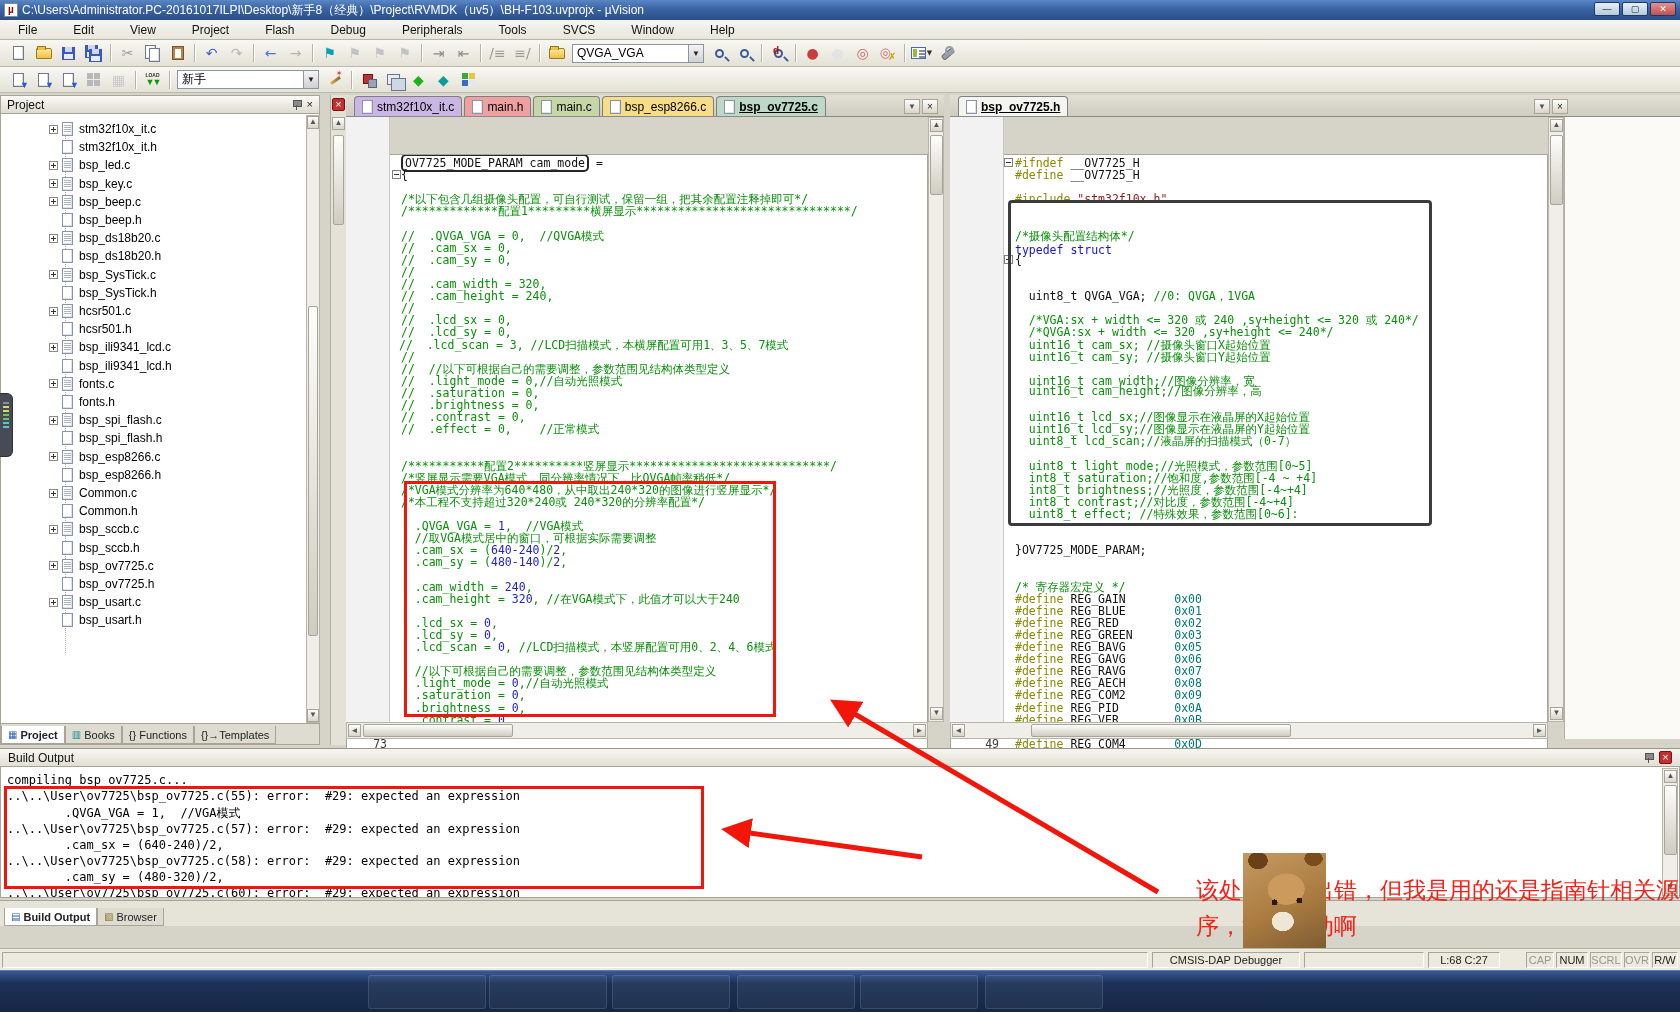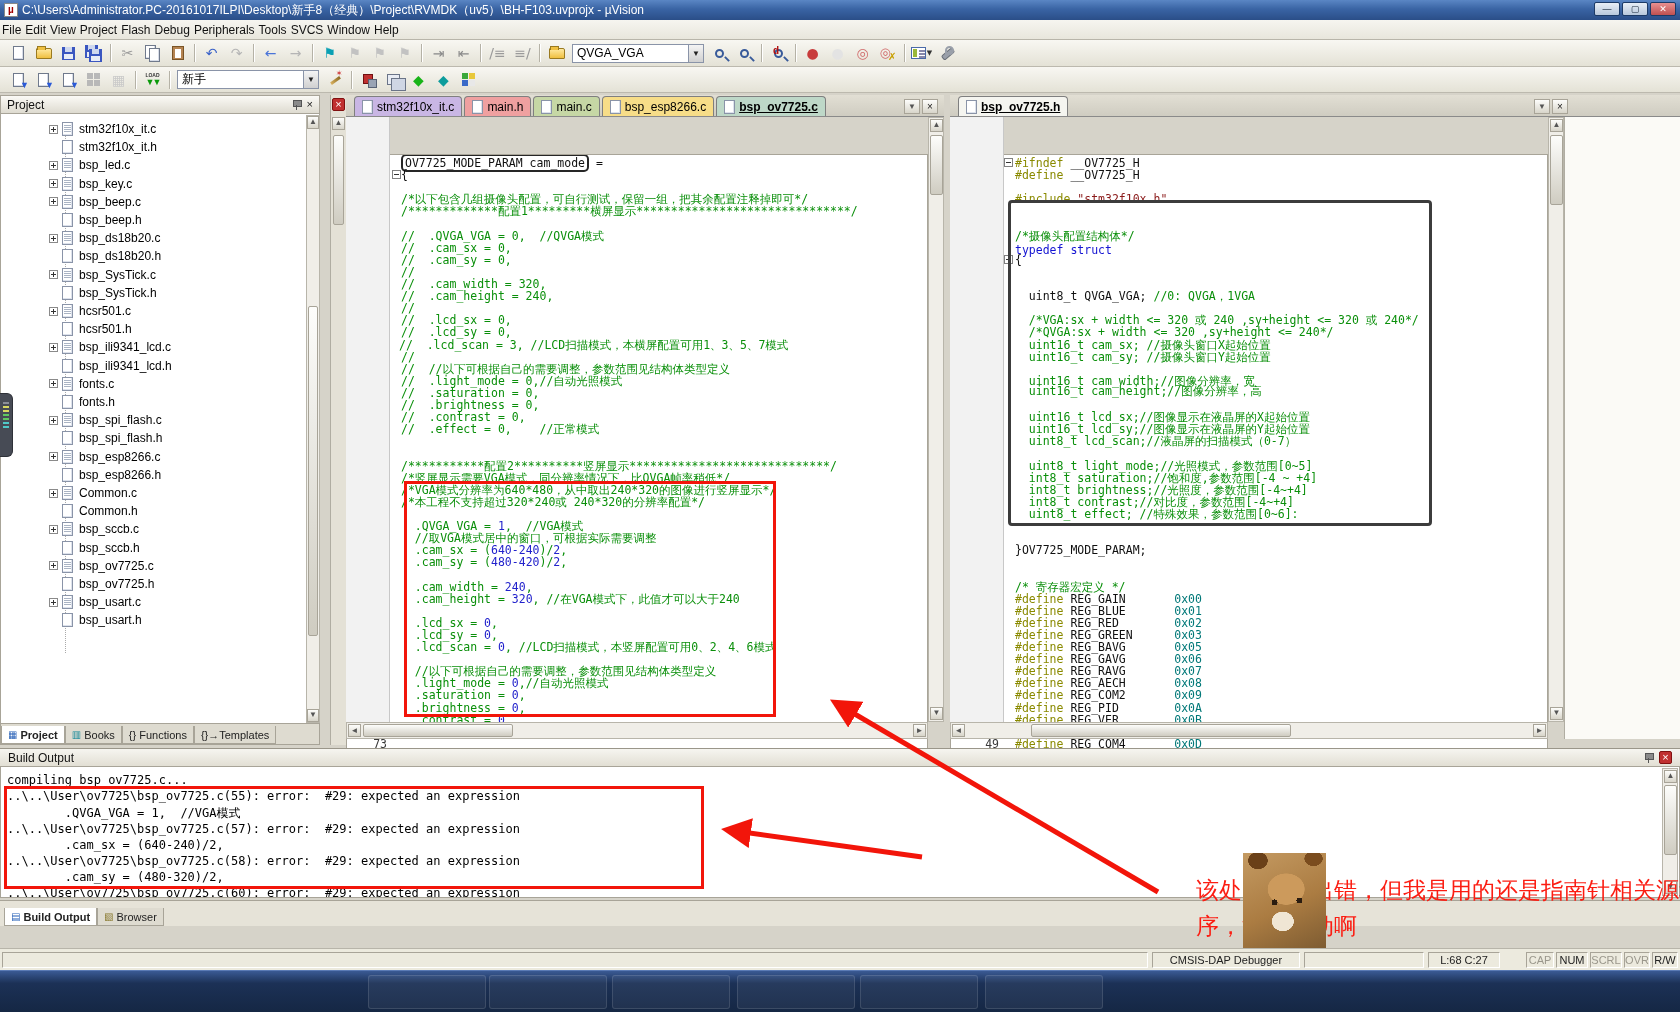--- a/index.html
+++ b/index.html
@@ -11,21 +11,21 @@
     background:linear-gradient(#5a86c4,#3a64a4 45%,#2a4e88); color:#fff;
     display:flex; align-items:center; font-size:12px; }
   #appicon { width:14px; height:14px; margin:0 4px; background:#fff; border:1px solid #888;
     color:#a00000; font-weight:bold; font-size:10px; text-align:center; line-height:12px; }
   .winbtn { width:26px; height:14px; margin-left:2px; border:1px solid #1c3a66; border-radius:2px;
     background:linear-gradient(#e8eef6,#b8c8dc); color:#123; font-size:9px; text-align:center; line-height:12px; }
   .winbtn.close { background:linear-gradient(#e89090,#c05050); color:#fff; }
   #winbtns { position:absolute; right:4px; top:2px; display:flex; }
   #menubar { left:0; top:20px; width:1680px; height:20px; background:linear-gradient(#f6f5f0,#e8e6dc);
     border-bottom:1px solid #b8b5aa; display:flex; align-items:center; font-size:12px; color:#111; }
-  .menu-item { padding:2px 2px; }
+  .menu-item { padding:2px 18px; }
   
   #tb1 { left:0; top:40px; width:1680px; height:27px; }
   #tb2 { left:0; top:67px; width:1680px; height:26px; }
   .tbbar { background:linear-gradient(#f8f7f2,#e4e2d6); border-bottom:1px solid #bcb9ae;
     display:flex; align-items:center; padding-left:6px; }
   .tb-sep { width:1px; height:18px; background:#b5b2a6; margin:0 4px; box-shadow:1px 0 0 #fff; }
   .tbi { width:23px; height:21px; display:flex; align-items:center; justify-content:center;
     position:relative; margin:0 1px; }
   .tbi .g { font-family:"DejaVu Sans",sans-serif; font-size:14px; line-height:1; }
   .sh { width:11px; height:14px; background:#fff; border:1px solid #707a8c;
@@ -584,21 +584,21 @@
     <div class="crow" style="top: 280.3px;"><span class="ln" style="left: 0px; width: 40px;">48</span><span class="code" style="left: 54px;"></span></div>
     <div class="crow" style="top: 292.4px;"><span class="ln" style="left: 0px; width: 40px;">49</span><span class="code" style="left: 54px;"></span></div>
     <div class="crow" style="top: 304.5px;"><span class="ln" style="left: 0px; width: 40px;">50</span><span class="code" style="left: 54px;"><span class="cg">/***********配置2**********竖屏显示*****************************/</span></span></div>
     <div class="crow" style="top: 316.6px;"><span class="ln" style="left: 0px; width: 40px;">51</span><span class="code" style="left: 54px;"><span class="cg">/*竖屏显示需要VGA模式，同分辨率情况下，比QVGA帧率稍低*/</span></span></div>
     <div class="crow" style="top: 328.7px;"><span class="ln" style="left: 0px; width: 40px;">52</span><span class="code" style="left: 54px;"><span class="cg">/*VGA模式分辨率为640*480，从中取出240*320的图像进行竖屏显示*/</span></span></div>
     <div class="crow" style="top: 340.8px;"><span class="ln" style="left: 0px; width: 40px;">53</span><span class="code" style="left: 54px;"><span class="cg">/*本工程不支持超过320*240或 240*320的分辨率配置*/</span></span></div>
     <div class="crow" style="top: 352.9px;"><span class="ln" style="left: 0px; width: 40px;">54</span><span class="code" style="left: 54px;"></span></div>
     <div class="crow" style="top: 365px;"><span class="ln" style="left: 0px; width: 40px;">55</span><span class="code" style="left: 54px;"><span class="cg">  .QVGA_VGA = </span><span class="cb">1</span><span class="cg">,  //VGA模式</span></span></div>
     <div class="crow" style="top: 377.1px;"><span class="ln" style="left: 0px; width: 40px;">56</span><span class="code" style="left: 54px;"><span class="cg">  //取VGA模式居中的窗口，可根据实际需要调整</span></span></div>
     <div class="crow" style="top: 389.2px;"><span class="ln" style="left: 0px; width: 40px;">57</span><span class="code" style="left: 54px;"><span class="cg">  .cam_sx = (</span><span class="cb">640-240</span><span class="cg">)/</span><span class="cb">2</span><span class="cg">,</span></span></div>
-    <div class="crow" style="top: 401.3px;"><span class="ln" style="left: 0px; width: 40px;">58</span><span class="code" style="left: 54px;"><span class="cg">  .cam_sy = (</span><span class="cb">480-420</span><span class="cg">)/</span><span class="cb">2</span><span class="cg">,</span></span></div>
+    <div class="crow" style="top: 401.3px;"><span class="ln" style="left: 0px; width: 40px;">58</span><span class="code" style="left: 54px;"><span class="cg">  .cam_sy = (</span><span class="cb">480-140</span><span class="cg">)/</span><span class="cb">2</span><span class="cg">,</span></span></div>
     <div class="crow" style="top: 413.4px;"><span class="ln" style="left: 0px; width: 40px;">59</span><span class="code" style="left: 54px;"></span></div>
     <div class="crow" style="top: 425.5px;"><span class="ln" style="left: 0px; width: 40px;">60</span><span class="code" style="left: 54px;"><span class="cg">  .cam_width = </span><span class="cb">240</span><span class="cg">,</span></span></div>
     <div class="crow" style="top: 437.6px;"><span class="ln" style="left: 0px; width: 40px;">61</span><span class="code" style="left: 54px;"><span class="cg">  .cam_height = </span><span class="cb">320</span><span class="cg">, //在VGA模式下，此值才可以大于240</span></span></div>
     <div class="crow" style="top: 449.7px;"><span class="ln" style="left: 0px; width: 40px;">62</span><span class="code" style="left: 54px;"></span></div>
     <div class="crow" style="top: 461.8px;"><span class="ln" style="left: 0px; width: 40px;">63</span><span class="code" style="left: 54px;"><span class="cg">  .lcd_sx = </span><span class="cb">0</span><span class="cg">,</span></span></div>
     <div class="crow" style="top: 473.9px;"><span class="ln" style="left: 0px; width: 40px;">64</span><span class="code" style="left: 54px;"><span class="cg">  .lcd_sy = </span><span class="cb">0</span><span class="cg">,</span></span></div>
     <div class="crow" style="top: 486px;"><span class="ln" style="left: 0px; width: 40px;">65</span><span class="code" style="left: 54px;"><span class="cg">  .lcd_scan = </span><span class="cb">0</span><span class="cg">, //LCD扫描模式，本竖屏配置可用0、2、4、6模式</span></span></div>
     <div class="crow" style="top: 498.1px;"><span class="ln" style="left: 0px; width: 40px;">66</span><span class="code" style="left: 54px;"></span></div>
     <div class="crow" style="top: 510.2px;"><span class="ln" style="left: 0px; width: 40px;">67</span><span class="code" style="left: 54px;"><span class="cg">  //以下可根据自己的需要调整，参数范围见结构体类型定义</span></span></div>
     <div class="crow" style="top: 522.3px;"><span class="ln" style="left: 0px; width: 40px;">68</span><span class="code" style="left: 54px;"><span class="cg">  .light_mode = </span><span class="cb">0</span><span class="cg">,//自动光照模式</span></span></div>

